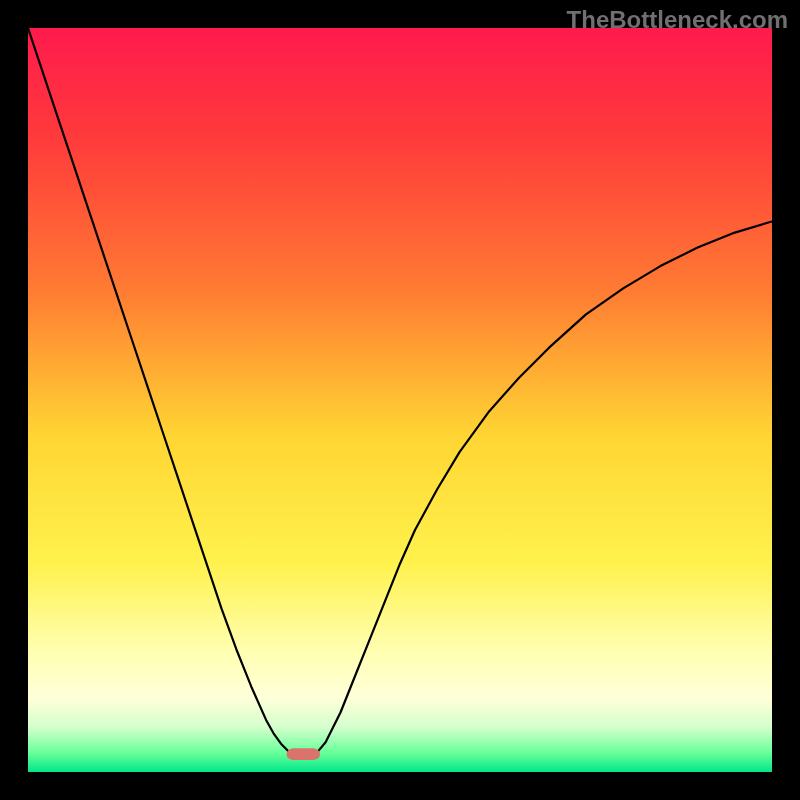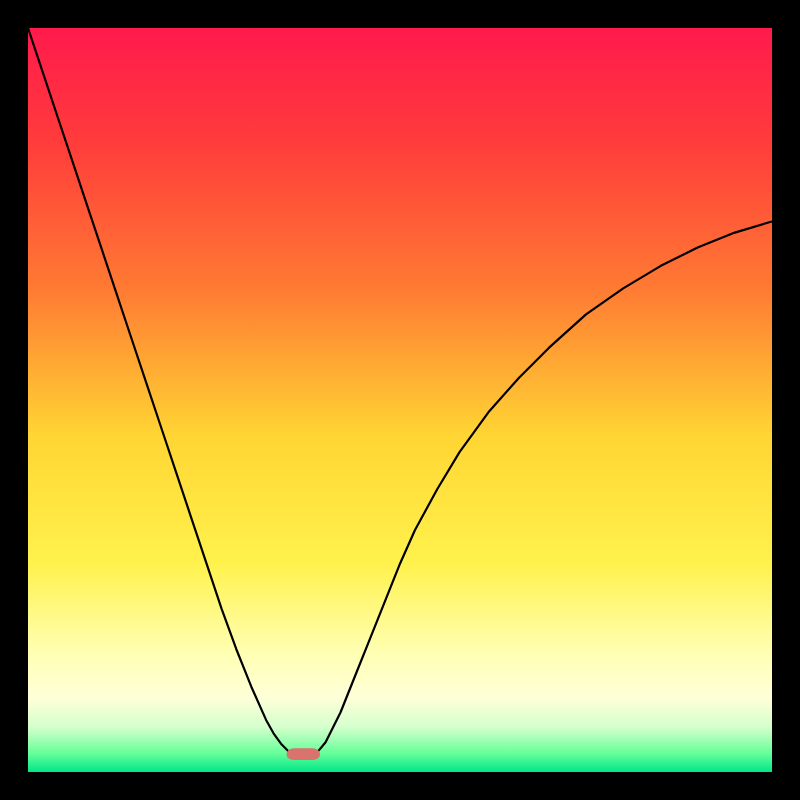--- a/index.html
+++ b/index.html
@@ -25,20 +25,21 @@
     left: 28px;
     top: 28px;
     width: 744px;
     height: 744px;
   }
   svg { display: block; }
 </style>
 </head>
 <body>
 <div class="container">
+  <div class="watermark">TheBottleneck.com</div>
   <div class="plot-area">
     <svg id="chart-svg" width="744" height="744" viewBox="0 0 744 744" preserveAspectRatio="none">
         <defs>
           <linearGradient id="bg-grad" x1="0" y1="0" x2="0" y2="1">
             <stop offset="0%" stop-color="#ff1a4d"></stop>
             <stop offset="15%" stop-color="#ff3b3b"></stop>
             <stop offset="35%" stop-color="#ff7a33"></stop>
             <stop offset="55.00000000000001%" stop-color="#ffd633"></stop>
             <stop offset="72%" stop-color="#fff24d"></stop>
             <stop offset="84%" stop-color="#ffffb3"></stop>

